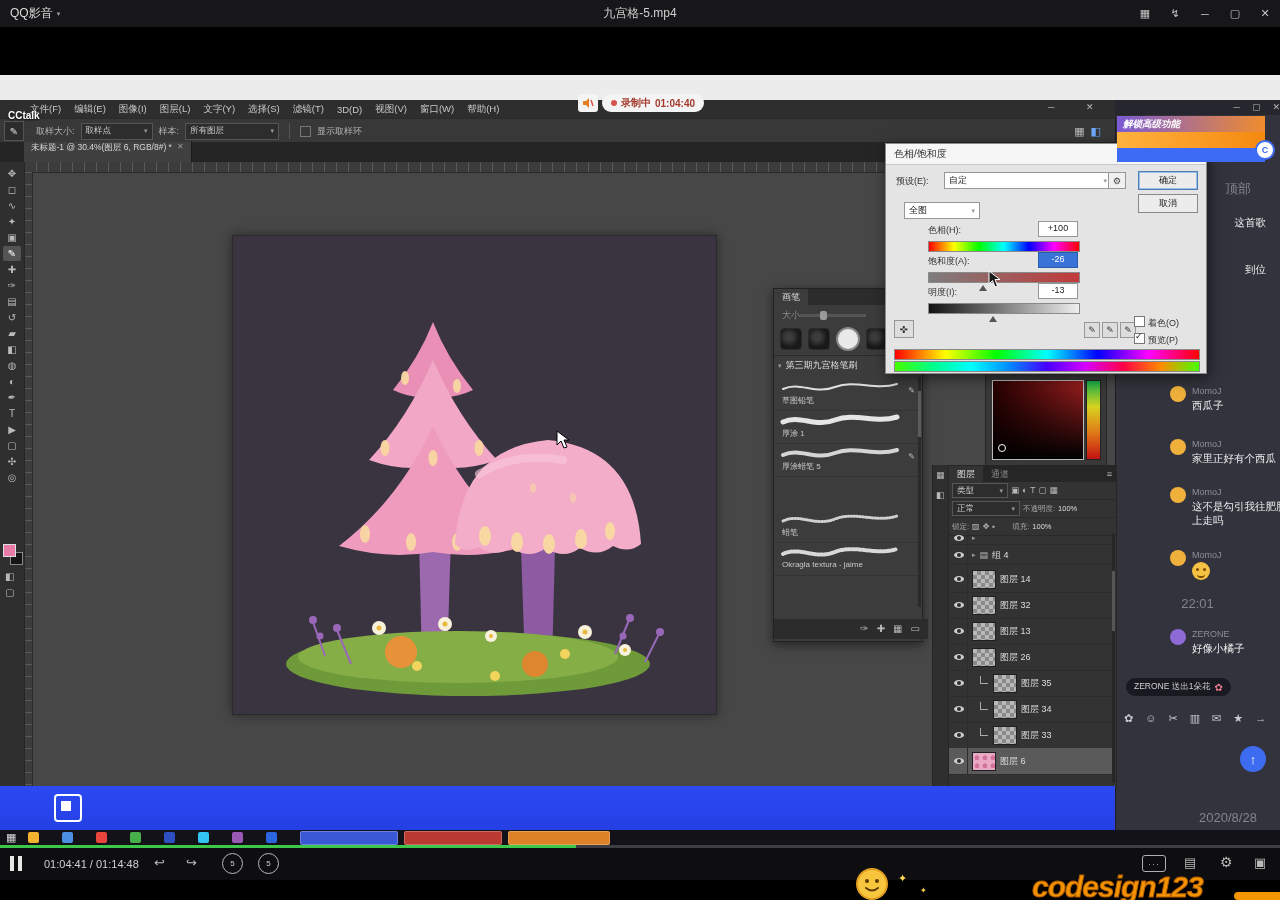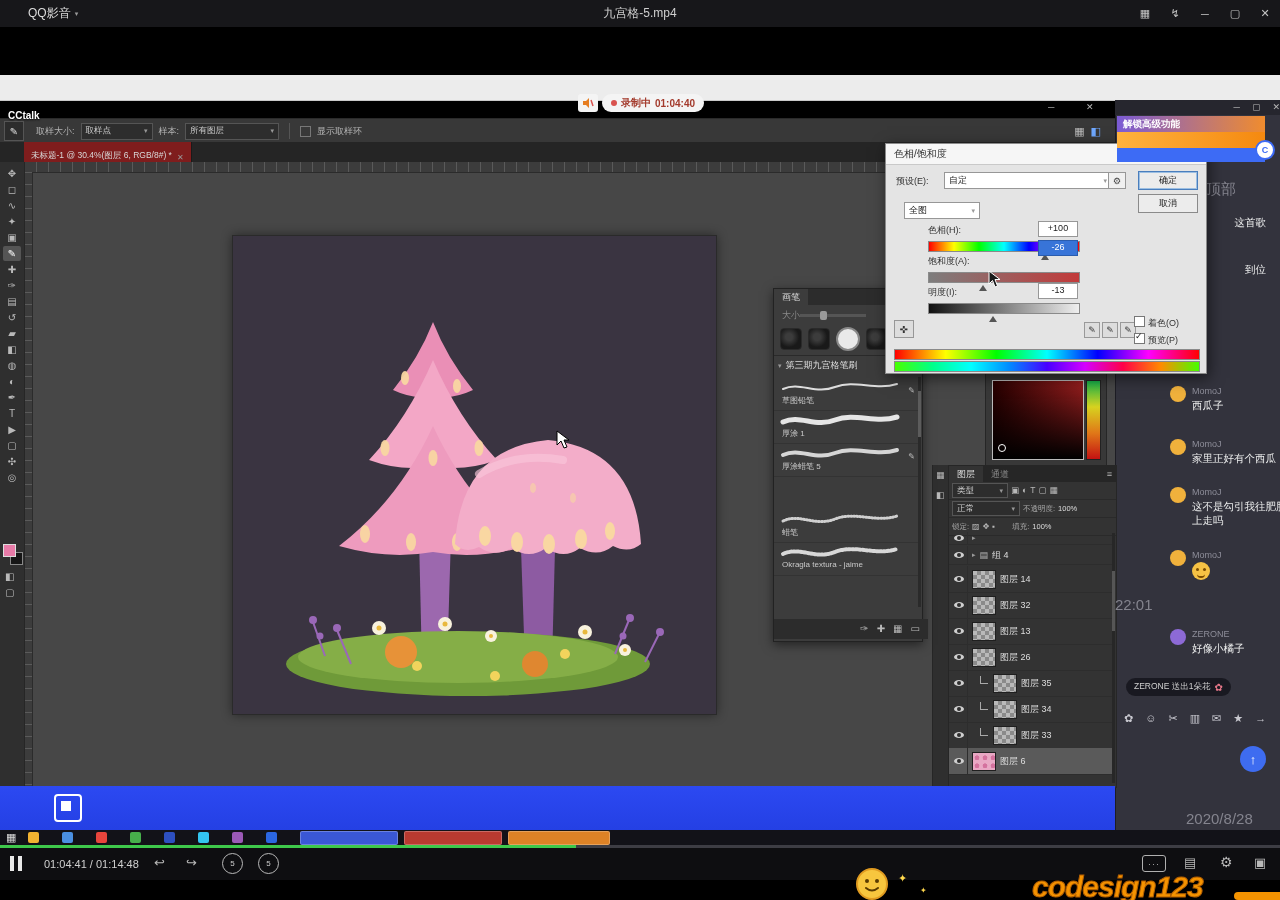--- a/index.html
+++ b/index.html
@@ -22,21 +22,21 @@
   #recpill .dot{width:6px;height:6px;border-radius:50%;background:#d9534f}
   #recpill .rtx{font-size:10px;color:#a33a2c;font-weight:bold}
   
   #psmenubar{left:0;top:100px;width:1115px;height:18px;background:#2e2e2e;display:flex;align-items:center;gap:13px;padding-left:30px;z-index:15}
   .menuitem{font-size:9.5px;color:#c8c8c8;white-space:nowrap}
   #psoptions{left:0;top:118px;width:1115px;height:24px;background:#383838;border-top:1px solid #2a2a2a;display:flex;align-items:center;gap:6px;z-index:15}
   .olbl{font-size:9px;color:#b3b3b3;white-space:nowrap}
   .dd{background:#2d2d2d;border:1px solid #555;color:#ccc;font-size:8.5px;height:15px;display:flex;align-items:center;justify-content:space-between;padding:0 4px;gap:4px}
   .chev{font-size:7px;color:#999}
   #pstabbar{left:0;top:142px;width:1115px;height:20px;background:#252525;z-index:15}
-  #doctab{position:absolute;left:24px;top:0;height:20px;background:#7f1d1d;border-right:1px solid #1a1a1a;display:flex;align-items:flex-end;gap:5px;padding:0 7px}
+  #doctab{position:absolute;left:24px;top:0;height:20px;background:#404040;border-right:1px solid #1a1a1a;display:flex;align-items:flex-start;gap:5px;padding:0 7px}
   #doctab .dtx{font-size:8.5px;color:#d8d8d8;white-space:nowrap}
   #hruler{left:24px;top:162px;width:1091px;height:10px;background:#3c3c3c;border-bottom:1px solid #2b2b2b;background-image:repeating-linear-gradient(to right,#5a5a5a 0 1px,transparent 1px 12px);z-index:14}
   #vruler{left:24px;top:172px;width:8px;height:614px;background:#3c3c3c;border-right:1px solid #2b2b2b;background-image:repeating-linear-gradient(to bottom,#5a5a5a 0 1px,transparent 1px 12px);z-index:14}
   #pstools{left:0;top:162px;width:24px;height:624px;background:#2f2f2f;border-right:1px solid #262626;display:flex;flex-direction:column;align-items:center;padding-top:4px;z-index:16}
   .tool{width:18px;height:15px;display:flex;align-items:center;justify-content:center;font-size:10px;color:#b9b9b9;margin-bottom:1px}
   .tool.sel{background:#555;border-radius:2px;color:#fff}
   #pscanvas{left:24px;top:172px;width:1091px;height:614px;background:#474747;z-index:5}
   #artwork{left:232px;top:235px;width:483px;height:478px;border:1px solid #2a2a2a;box-shadow:0 0 10px rgba(0,0,0,.45);z-index:6}
   
   #brushpanel{left:773px;top:288px;width:148px;height:352px;background:#3c3c3c;border:1px solid #222;box-shadow:0 3px 10px rgba(0,0,0,.5);z-index:18}
@@ -77,21 +77,21 @@
   .cliparr{width:7px;height:7px;border-left:1px solid #a9a9a9;border-bottom:1px solid #a9a9a9;margin:0 1px 6px 8px;flex:none}
   
   #chatbg{left:1115px;top:100px;width:165px;height:730px;background:#33333d;border-left:1px solid #1d1d24;z-index:10}
   #chathead{left:1115px;top: 100px;width:165px;height:15px;background:#26262e;display:flex;align-items:center;justify-content:flex-end;gap:12px;padding-right:8px;z-index:40}
   #banner{left:1117px;top:116px;width:148px;height:46px;z-index:40}
   .cmsg{position:absolute;left:1170px;width:146px;z-index:20}
   .cmsg .av{position:absolute;left:0;top:1px;width:16px;height:16px;border-radius:50%}
   .cmsg .nm{margin-left:22px;font-size:9px;color:#8d8d99;line-height:13px}
   .cmsg .tx{margin-left:22px;font-size:10.5px;color:#eceded;line-height:14px;word-break:break-all}
   .rmsg{position:absolute;left:1130px;width:136px;text-align:right;font-size:10.5px;color:#eceded;z-index:20}
-  .graysm{position:absolute;font-size:15px;color:#84848e;z-index:20;}
+  .graysm{position:absolute;font-size:13px;color:#84848e;z-index:20;text-align:center}
   .emoji{width:18px;height:18px;border-radius:50%;background:#f6c244;position:relative;margin-left:22px}
   .emoji::before{content:"";position:absolute;left:4px;top:6px;width:3px;height:3px;border-radius:50%;background:#7a4b00;box-shadow:7px 0 0 #7a4b00}
   .emoji::after{content:"";position:absolute;left:5px;top:9px;width:8px;height:5px;border-bottom:2px solid #7a4b00;border-radius:0 0 8px 8px}
   #chattools{left:1124px;top:712px;width:156px;display:flex;gap:12px;z-index:20}
   #chattools span{font-size:11px;color:#c8c8cf}
   
   #bluebar{left:0;top:786px;width:1115px;height:44px;background:linear-gradient(#2c49f2,#2440e4);z-index:50}
   #taskbar{left:0;top:830px;width:1280px;height:15px;background:#121218;z-index:50;display:flex;align-items:center;gap:0}
   .tico{width:11px;height:11px;border-radius:2px;margin-right:23px;flex:none}
   .titem{height:12px;border-radius:2px;margin-right:6px;flex:none;border:1px solid rgba(255,255,255,.25)}
@@ -104,21 +104,21 @@
   
   #wmtext{left:1032px;top:870px;font-size:30px;font-style:italic;font-weight:900;color:#f59300;-webkit-text-stroke:1px #b35f00;letter-spacing:-1px;z-index:70;white-space:nowrap}
   .spark{position:absolute;color:#ffd84d;z-index:70}
 </style>
 </head>
 <body>
 
 <div id="root">
 
   <div id="titlebar" class="abs fx">
-    <span style="margin-left:28px;font-size:12px">QQ影音</span>
+    <span style="margin-left:10px;font-size:12px">QQ影音</span>
     <span class="chev" style="margin-left:4px">▾</span>
     <span class="ttl">九宫格-5.mp4</span>
     <span style="margin-left:auto" class="fx">
       <span class="winbtn">▦</span>
       <span class="winbtn">↯</span>
       <span class="winbtn">─</span>
       <span class="winbtn">▢</span>
       <span class="winbtn">✕</span>
     </span>
   </div>
@@ -133,20 +133,33 @@
           <path d="M9 3 L11 9" stroke="#d9534f" stroke-width="1.5"></path>
         </svg>
     </span>
     <span class="pill">
       <span class="dot"></span>
       <span class="rtx">录制中</span>
       <span class="rtx">01:04:40</span>
     </span>
   </div>
 
+  <div id="psmenubar" class="abs">
+    <span class="menuitem">文件(F)</span>
+    <span class="menuitem">编辑(E)</span>
+    <span class="menuitem">图像(I)</span>
+    <span class="menuitem">图层(L)</span>
+    <span class="menuitem">文字(Y)</span>
+    <span class="menuitem">选择(S)</span>
+    <span class="menuitem">滤镜(T)</span>
+    <span class="menuitem">3D(D)</span>
+    <span class="menuitem">视图(V)</span>
+    <span class="menuitem">窗口(W)</span>
+    <span class="menuitem">帮助(H)</span>
+  </div>
   <span class="abs ic" style="left:1048px;top:103px;font-size:9px;z-index:16">─</span>
   <span class="abs ic" style="left:1086px;top:103px;font-size:9px;z-index:16">✕</span>
   <span class="abs" style="left:8px;top:110px;color:#fff;font-size:10px;font-weight:bold;z-index:20;text-shadow:0 1px 2px #000">CCtalk</span>
 
   <div id="psoptions" class="abs">
     <span style="width:18px;height:18px;background:#2c2c2c;border:1px solid #555;margin-left:4px;display:flex;align-items:center;justify-content:center;color:#ddd;font-size:10px">✎</span>
     <span class="olbl" style="margin-left:6px">取样大小:</span>
     <span class="dd" style="width:62px">
         <span>取样点</span>
         <span class="chev">▾</span>
@@ -347,21 +360,21 @@
         <span>全图</span>
         <span class="chev">▾</span>
       </span>
 
     <span class="abs dlbl" style="left:42px;top:80px">色相(H):</span>
     <span class="abs vbox" style="left:152px;top:77px;width:38px;height:14px">+100</span>
     <span class="abs slider" style="left:42px;top:97px;width:150px;background:linear-gradient(to right,#f00,#ff0,#0f0,#0ff,#00f,#f0f,#f00)"></span>
     <span class="abs mk" style="left:159px;top:106px"></span>
 
     <span class="abs dlbl" style="left:42px;top:111px">饱和度(A):</span>
-    <span class="abs vbox selblue" style="left:152px;top:96px;width:38px;height:14px">-26</span>
+    <span class="abs vbox selblue" style="left:152px;top:108px;width:38px;height:14px">-26</span>
     <span class="abs slider" style="left:42px;top:128px;width:150px;background:linear-gradient(to right,#7d7d7d,#c23a3a)"></span>
     <span class="abs mk" style="left:97px;top:137px"></span>
 
     <span class="abs dlbl" style="left:42px;top:142px">明度(I):</span>
     <span class="abs vbox" style="left:152px;top:139px;width:38px;height:14px">-13</span>
     <span class="abs slider" style="left:42px;top:159px;width:150px;background:linear-gradient(to right,#111,#efefef)"></span>
     <span class="abs mk" style="left:107px;top:168px"></span>
 
     <span class="abs" style="left:8px;top:176px;width:18px;height:16px;border:1px solid #979797;background:#ddd;display:flex;align-items:center;justify-content:center;font-size:10px;color:#333">✜</span>
     <span class="abs fx" style="left:198px;top:178px;gap:2px">
@@ -500,21 +513,21 @@
   </div>
 
   <div id="chatbg" class="abs"></div>
   <div id="chathead" class="abs">
     <span class="ic" style="font-size:9px">─</span>
     <span class="ic" style="font-size:9px">▢</span>
     <span class="ic" style="font-size:9px">✕</span>
   </div>
   <div id="banner" class="abs">
     <div style="height:16px;background:linear-gradient(to right,#7b5bd6,#f08c2e);display:flex;align-items:center;padding-left:6px">
-      <span style="font-size:9.5px;font-weight:bold;color:#fff">解锁高级功能</span>
+      <span style="font-size:9.5px;font-style:italic;font-weight:bold;color:#fff">解锁高级功能</span>
     </div>
     <div style="height:16px;background:linear-gradient(to right,#ffb23e,#f5890f)"></div>
     <div style="height:14px;background:#3d6bf5"></div>
     <span style="position:absolute;left:138px;top:24px;width:16px;height:16px;background:#fff;border:2px solid #3d6bf5;border-radius:50%;display:flex;align-items:center;justify-content:center;font-size:9px;font-weight:bold;color:#3d6bf5">C</span>
   </div>
 
   <span class="graysm" style="left:1206px;top:180px;width:64px">顶部</span>
   <span class="rmsg" style="top:216px">这首歌</span>
   <span class="rmsg" style="top:263px">到位</span>
 

